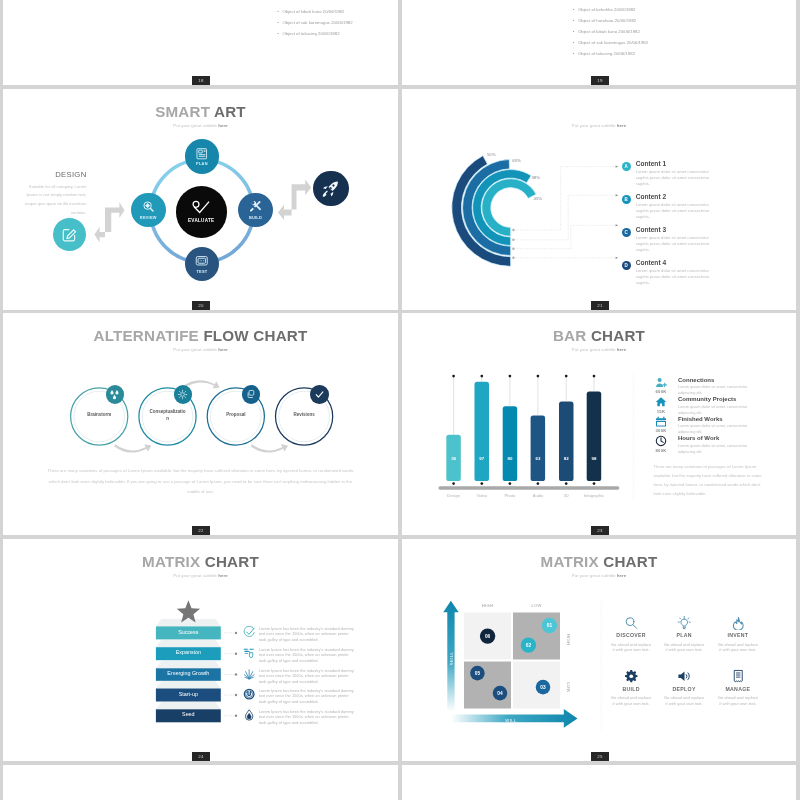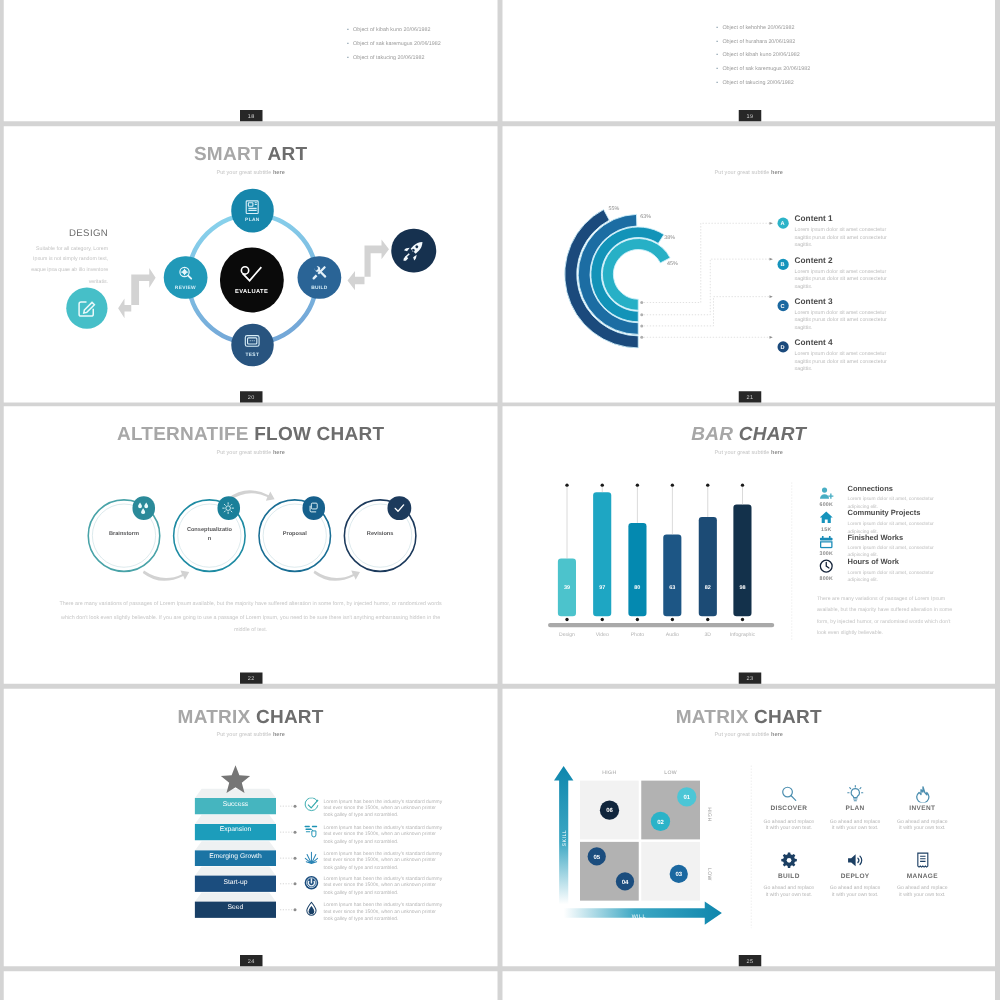--- a/index.html
+++ b/index.html
@@ -1,17 +1,17 @@
 <!DOCTYPE html>
 <html><head>
 <meta charset="utf-8">
 <style>
   html,body{margin:0;padding:0;}
   body{width:800px;height:800px;background:#d4d4d4;font-family:"Liberation Sans",sans-serif;overflow:hidden;}
-  .deck{position:absolute;left:0;top:16px;width:800px;height:732px;}
+  .deck{position:absolute;left:0;top:4px;width:800px;height:732px;}
   .slide{position:absolute;background:#fff;overflow:hidden;}
   .pagebadge{position:absolute;background:#272727;color:#d0d0d0;font-size:4.4px;line-height:9px;height:9px;width:18px;text-align:center;z-index:40;letter-spacing:.3px;}
   .title{text-align:center;font-size:15.2px;letter-spacing:.2px;font-weight:bold;color:#a7a7a7;white-space:nowrap;}
   .title b{color:#6d6d6d;font-weight:bold;}
   .subtitle{text-align:center;font-size:4.4px;color:#c2c2c2;letter-spacing:.05px;margin-top:1.5px;}
   .subtitle b{color:#8e8e8e;font-weight:bold;}
   .bullets{position:absolute;font-size:4.3px;color:#9a9a9a;line-height:1;}
   .bullets li{margin-bottom:6.8px;}
   ul.bullets{padding-left:8px;margin:0;list-style:none;}
   ul.bullets li:before{content:"\25AA";color:#8fa3b0;font-size:4px;margin-right:3.5px;}
@@ -299,21 +299,21 @@
       <svg viewBox="0 0 24 24" style="width:11px;height:11px;">
           <path d="M4.8 12.4l4.8 5.2L19.4 6.4" fill="none" stroke="#fff" stroke-width="2.4" stroke-linecap="round" stroke-linejoin="round"></path>
         </svg>
     </div>
 
     <div class="fc-foot">There are many variations of passages of Lorem Ipsum available, but the majority have suffered alteration in some form, by injected humor, or randomized words which don't look even slightly believable. If you are going to use a passage of Lorem Ipsum, you need to be sure there isn't anything embarrassing hidden in the middle of text.</div>
   </div>
   <div class="pagebadge" style="left:192px;top:522px;">22</div>
 
   <div class="slide" id="sBar" style="left:402px;top:309px;width:394px;height:222px;">
-    <div class="title" style="position:absolute;left:0;top:14.3px;width:100%;font-style:italic;"><span>BAR</span> <b>CHART</b></div>
+    <div class="title" style="position:absolute;left:0;top:14.3px;width:100%;"><span>BAR</span> <b>CHART</b></div>
     <div class="subtitle" style="position:absolute;left:0;top:32.6px;width:100%;"><span>Put your great subtitle </span><b>here</b></div>
 
     <svg style="position:absolute;left:0;top:0;" width="394" height="221" viewBox="0 0 394 221">
       <rect x="36.4" y="173.3" width="181" height="3.5" rx="1.75" fill="#a9a9a9"></rect>
       <g>
         <rect x="44.3" y="121.8" width="14.5" height="46.2" rx="2.6" fill="#4cc3cc"></rect>
         <rect x="72.5" y="68.8" width="14.5" height="99.2" rx="2.6" fill="#1ea6c3"></rect>
         <rect x="100.7" y="93.3" width="14.5" height="74.7" rx="2.6" fill="#0489b0"></rect>
         <rect x="128.6" y="102.5" width="14.5" height="65.5" rx="2.6" fill="#1d5685"></rect>
         <rect x="157.0" y="88.6" width="14.5" height="79.4" rx="2.6" fill="#1c4b75"></rect>

